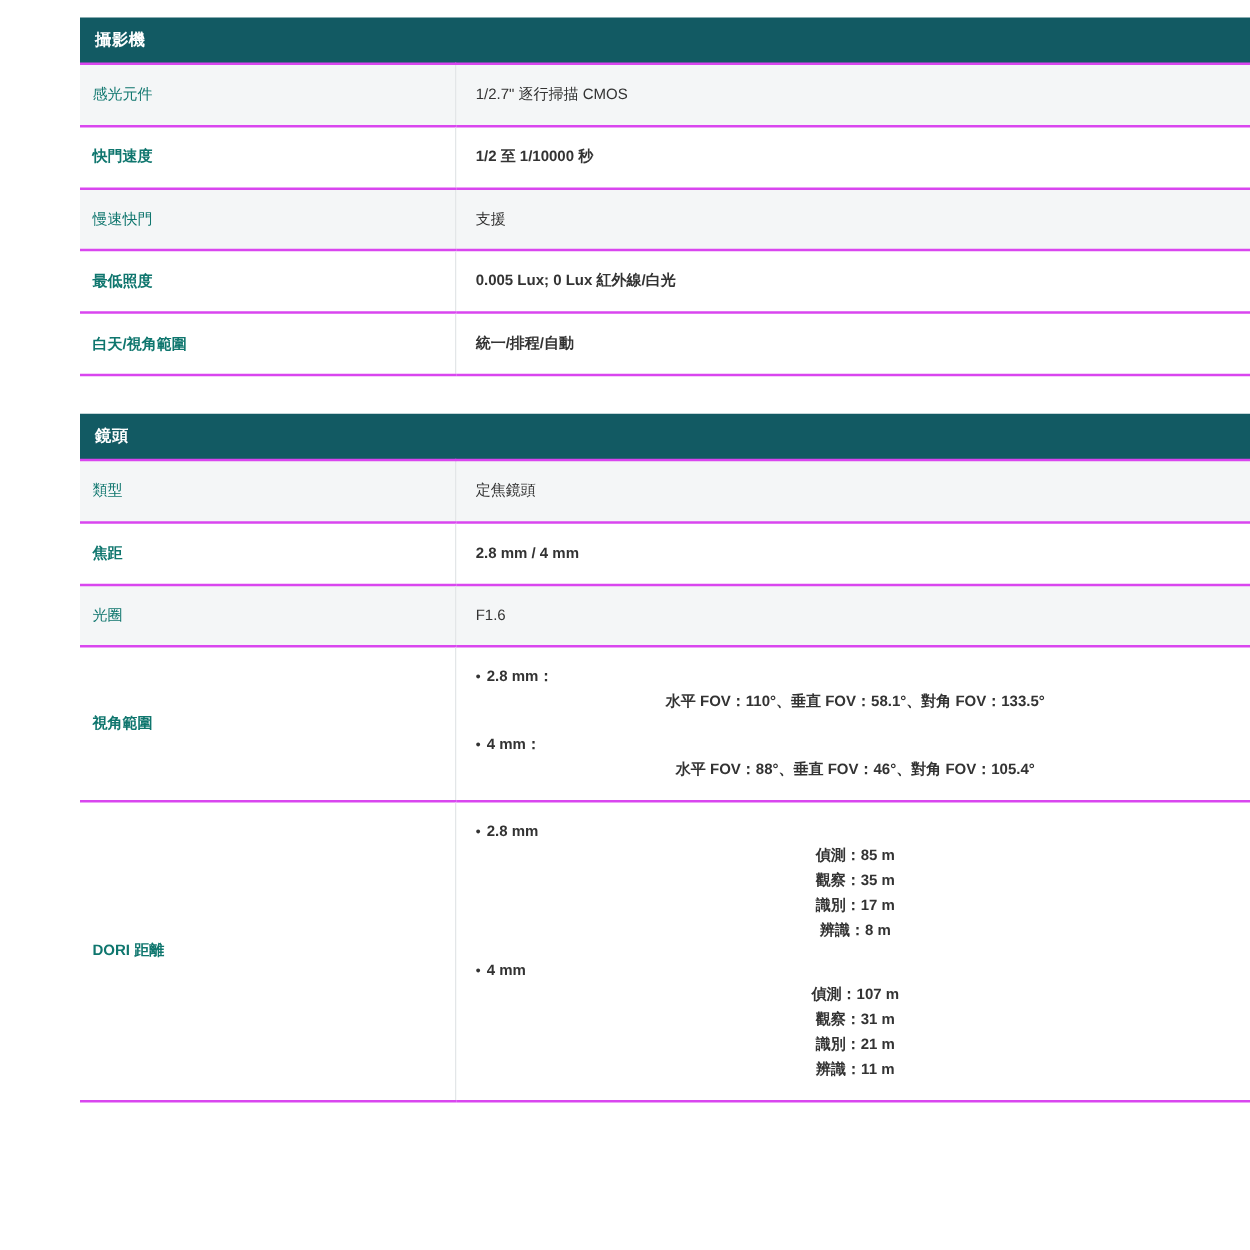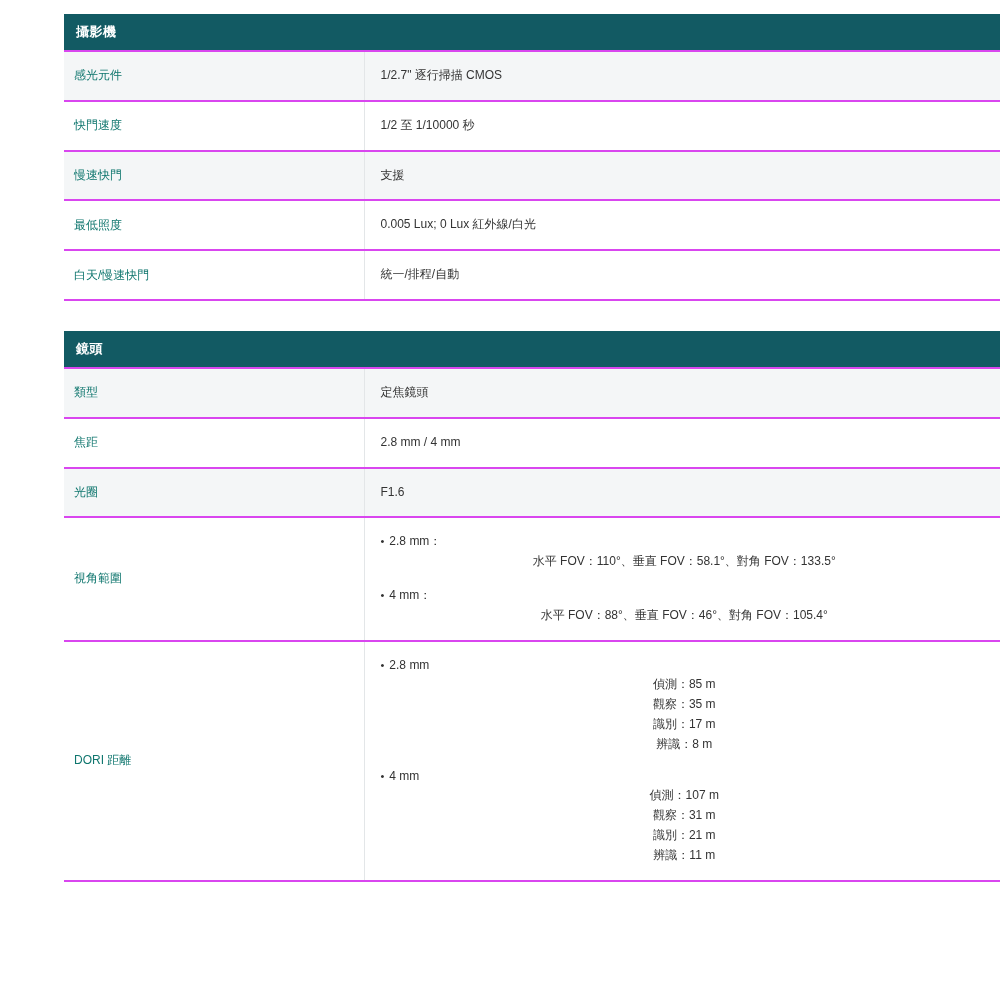--- a/index.html
+++ b/index.html
@@ -35,20 +35,21 @@
   .spec-table td {
     font-size: 12px;
     vertical-align: middle;
     border-bottom: 2px solid #d946ef;
   }
   .spec-table tr.row-even td {
     background: #f4f6f7;
   }
   .spec-table tr.row-odd td {
     background: #ffffff;
+    font-weight: bold;
   }
   td.key {
     width: 300px;
     padding: 14px 12px 14px 10px;
     color: #0f766e;
     border-right: 1px solid #e3e6e8;
   }
   td.val {
     padding: 14px 12px 14px 16px;
     color: #333333;
@@ -98,21 +99,21 @@
       </tr>
       <tr class="row-even">
         <td class="key">慢速快門</td>
         <td class="val">支援</td>
       </tr>
       <tr class="row-odd">
         <td class="key">最低照度</td>
         <td class="val">0.005 Lux; 0 Lux 紅外線/白光</td>
       </tr>
       <tr class="row-odd">
-        <td class="key">白天/慢速快門</td>
+        <td class="key">白天/視角範圍</td>
         <td class="val">統一/排程/自動</td>
       </tr>
     </tbody>
   </table>
 
   <table class="spec-table">
     <colgroup>
         <col style="width:300px">
         <col>
       </colgroup>

